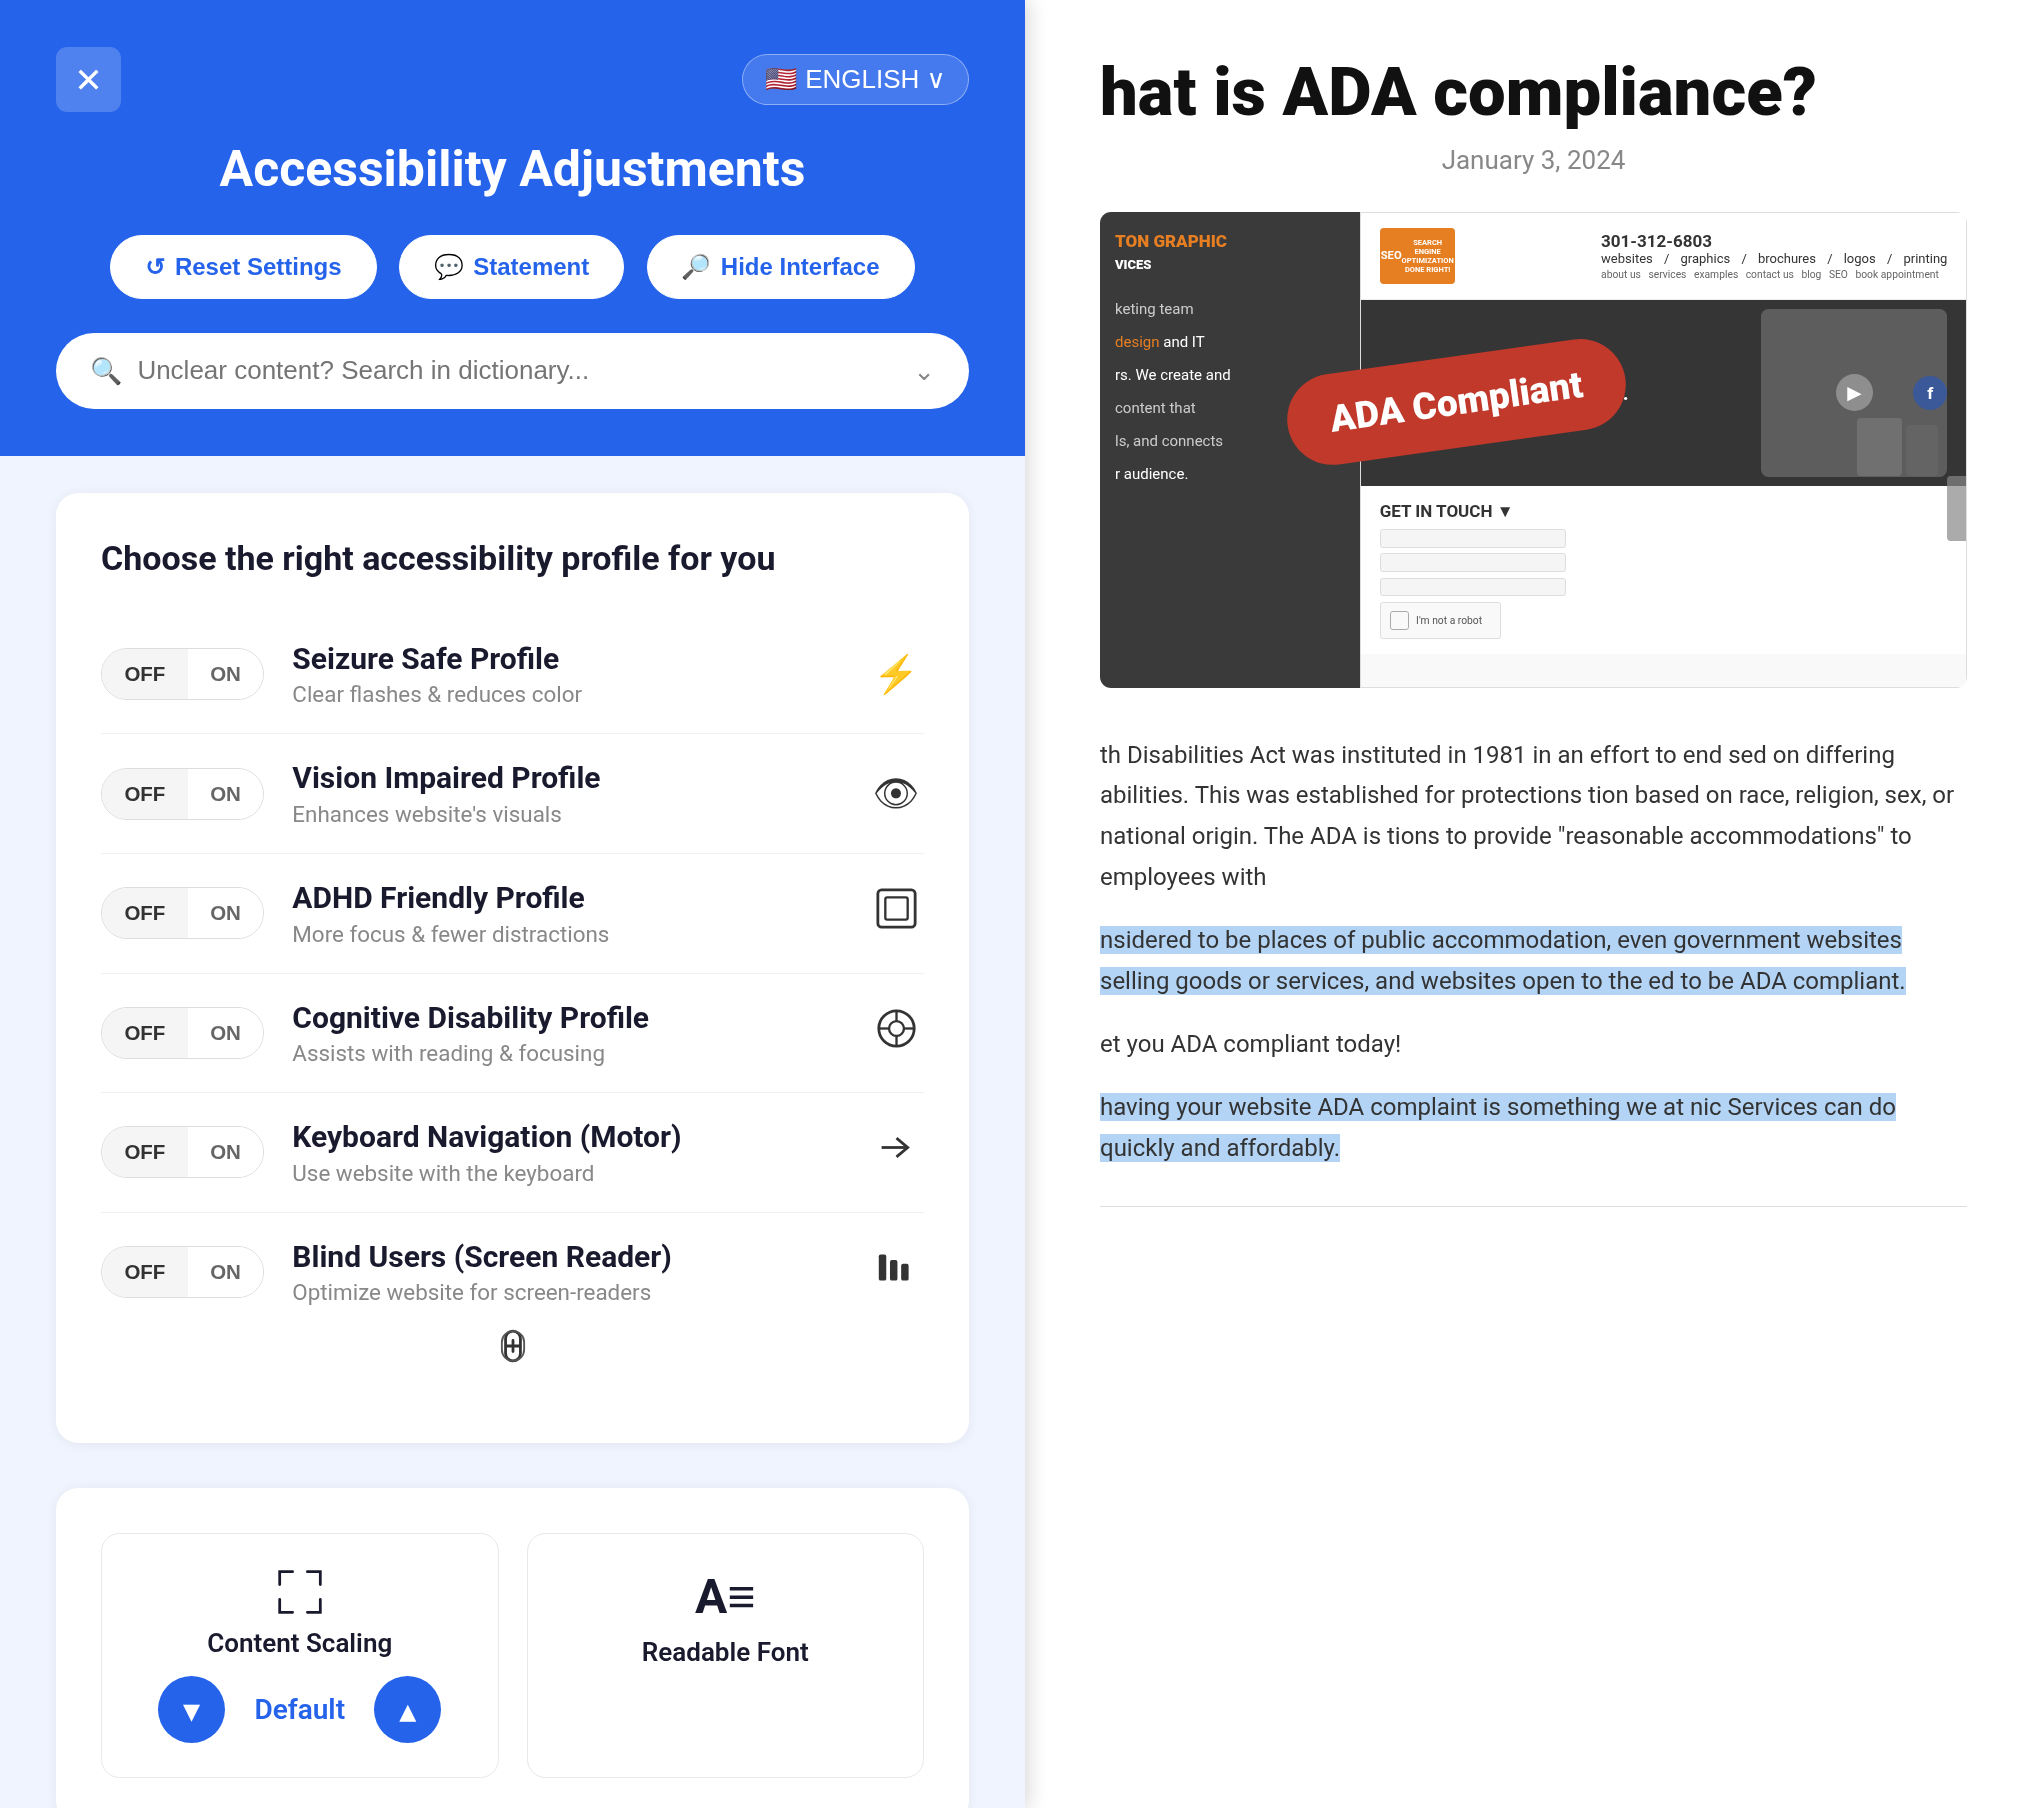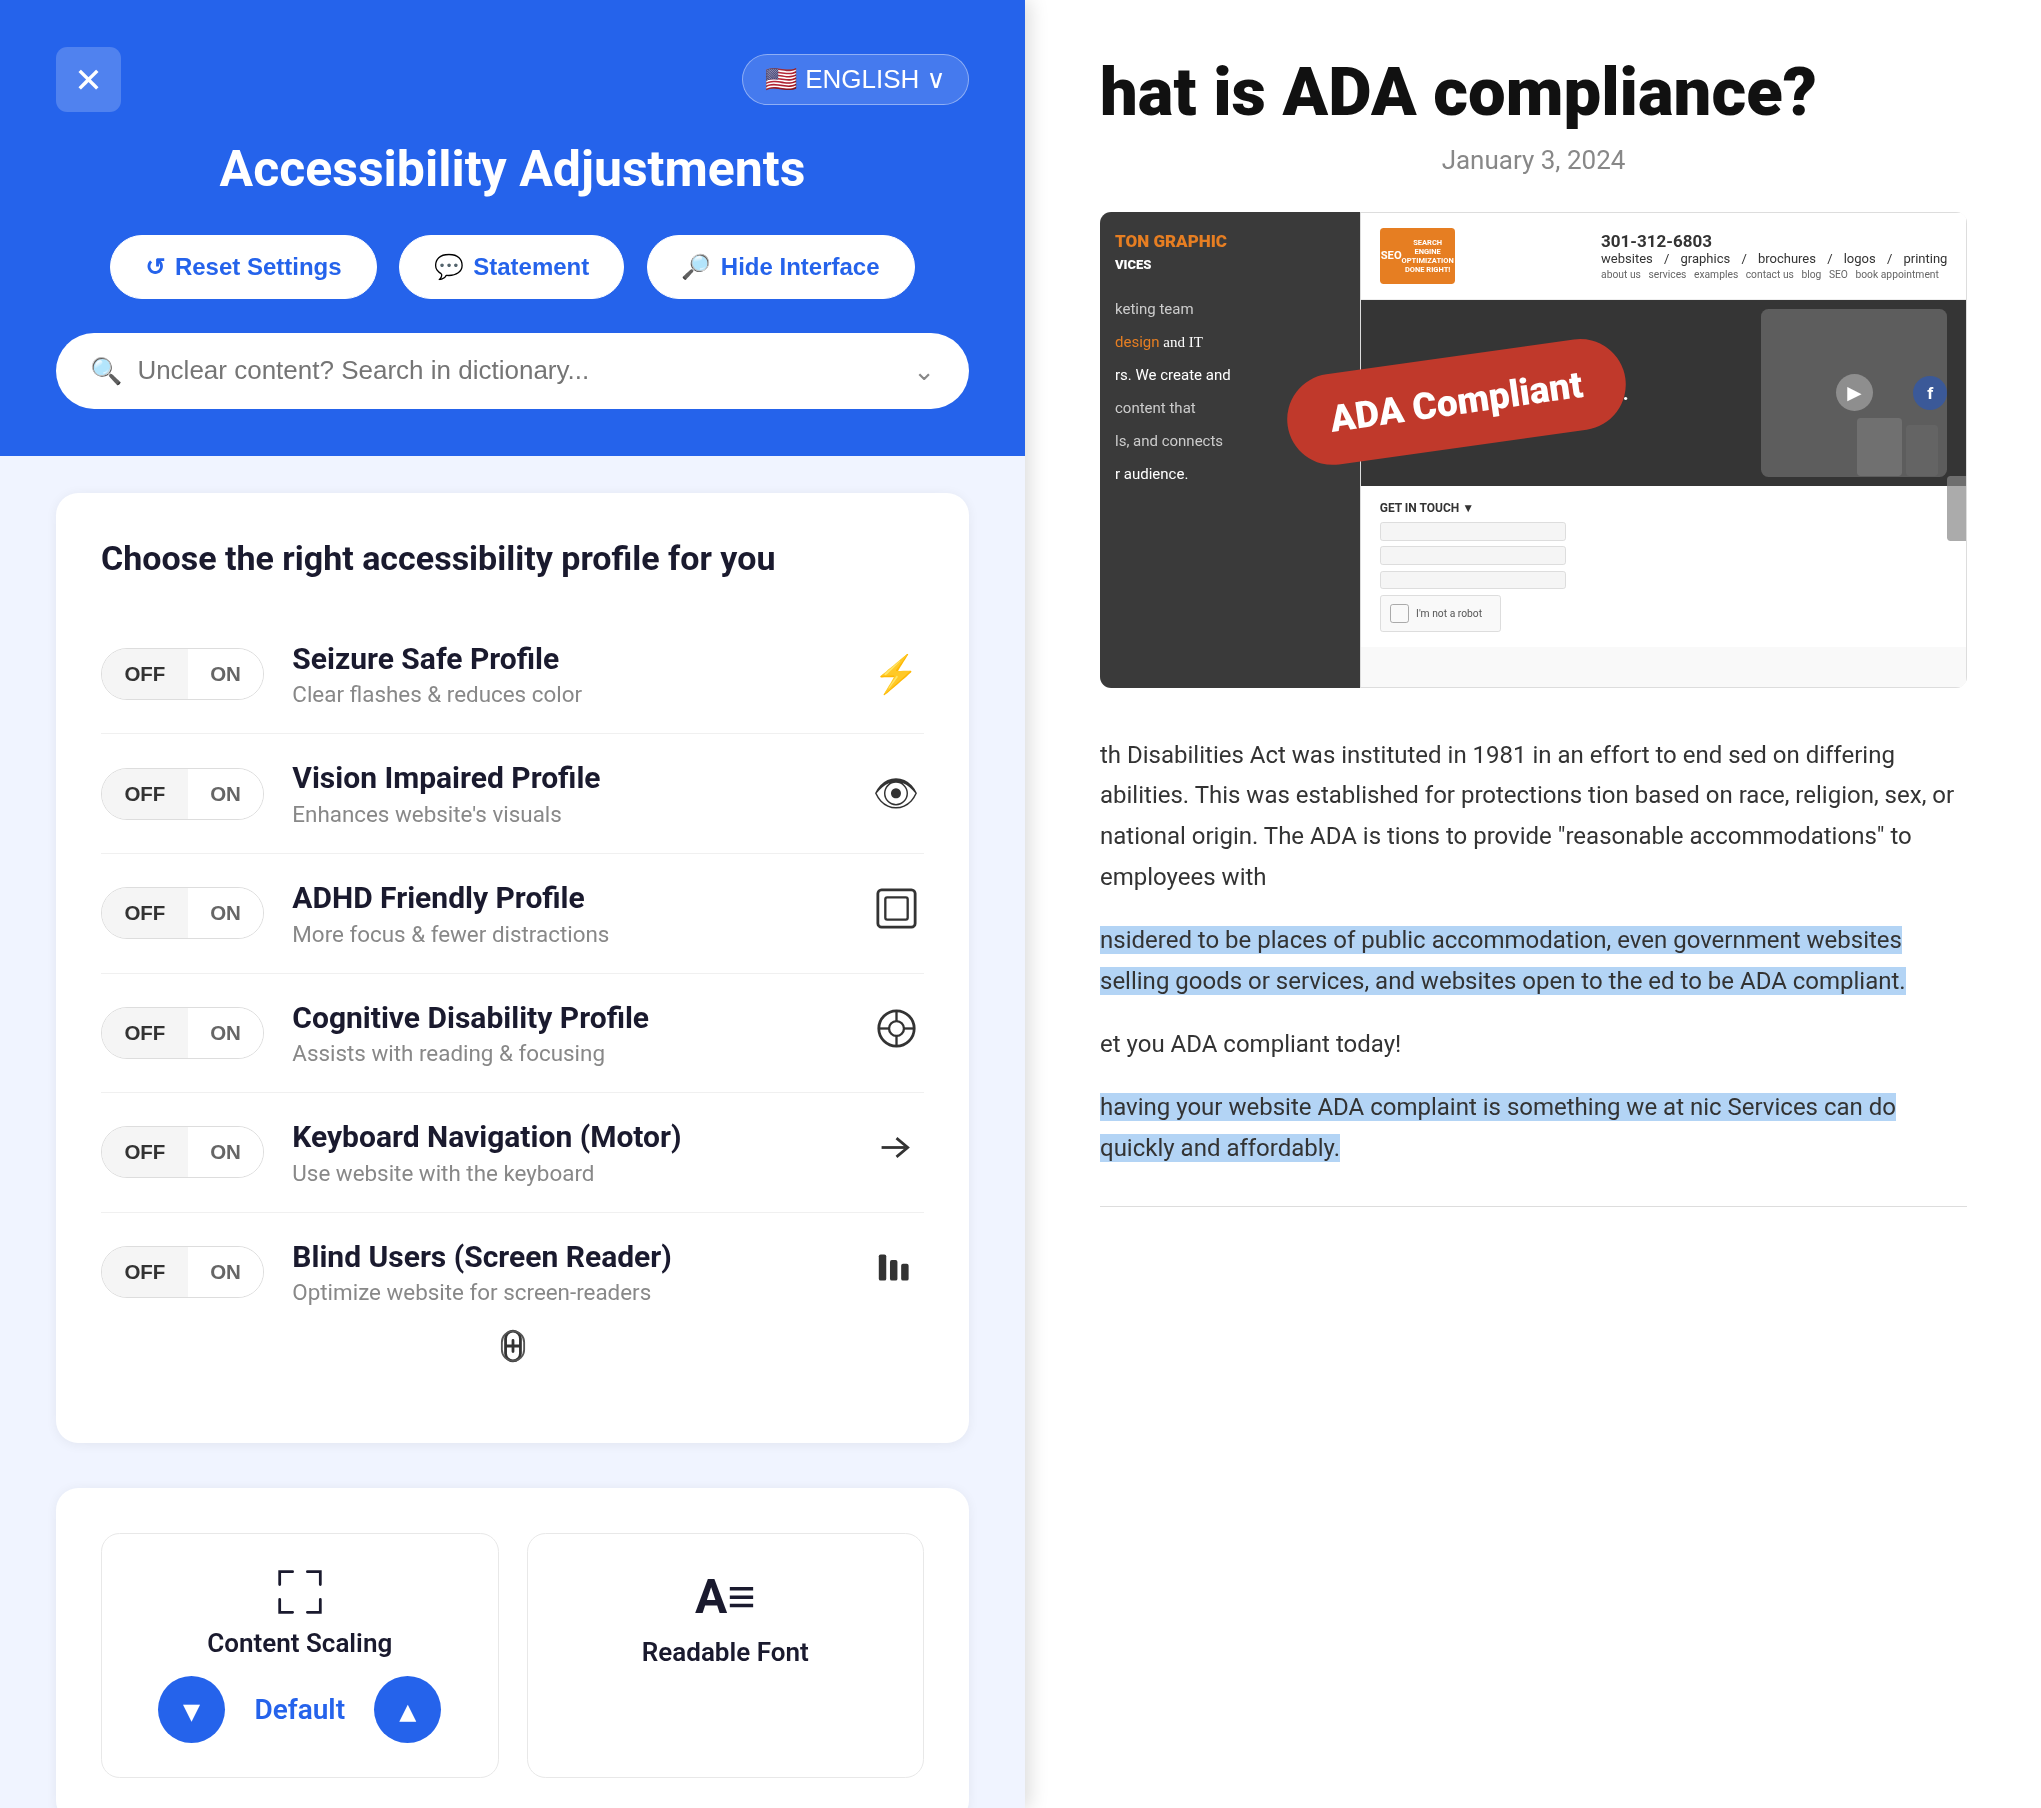--- a/index.html
+++ b/index.html
@@ -427,21 +427,21 @@
       bottom: 56px;
       right: 28px;
     }
 
     .mock-contact-form {
       padding: 15px 18.6px;
       background: white;
     }
 
     .mock-form-title {
-      font-size: 12px;
+      font-size: 17px;
       font-weight: bold;
       color: #333;
       margin-bottom: 7.5px;
     }
 
     .mock-form-field {
       height: 18.6px;
       background: #f5f5f5;
       border: 0.9px solid #ddd;
       border-radius: 2.8px;
@@ -649,21 +649,21 @@
   <div class="webpage-content">
     <div class="page-title-main">hat is ADA compliance?</div>
     <div class="page-date">January 3, 2024</div>
 
     <div class="ada-image-container">
 
       <div style="position:absolute; left:0; top:0; width:30%; height:100%; background:#3a3a3a; overflow:hidden;">
         <div style="color:#e67e22; font-size:17px; font-weight:900; padding:18.6px 15px; line-height:1.3;">TON GRAPHIC<br><span style="color:white; font-size:13px;">VICES</span></div>
         <div style="color:#ccc; font-size:15px; padding:0 15px; line-height:2.2;">
           <div>keting team</div>
-          <div><span style="color:#e67e22;">design</span> <span style="color:white;font-family:Liberation Serif, serif;">and IT</span></div>
+          <div><span style="color:#e67e22;">design</span> <span style="color:white;">and IT</span></div>
           <div style="color:white;">rs. We create and</div>
           <div style="color:#ccc;">content that</div>
           <div style="color:#ccc;">ls, and connects</div>
           <div style="color:white;">r audience.</div>
         </div>
       </div>
 
       <div class="ada-badge" style="left:186px; top:40%; transform:translateY(-50%) rotate(-8deg); border-radius:56px; padding:24px 43px;">ADA Compliant</div>
 
       <div class="webpage-screenshot">

